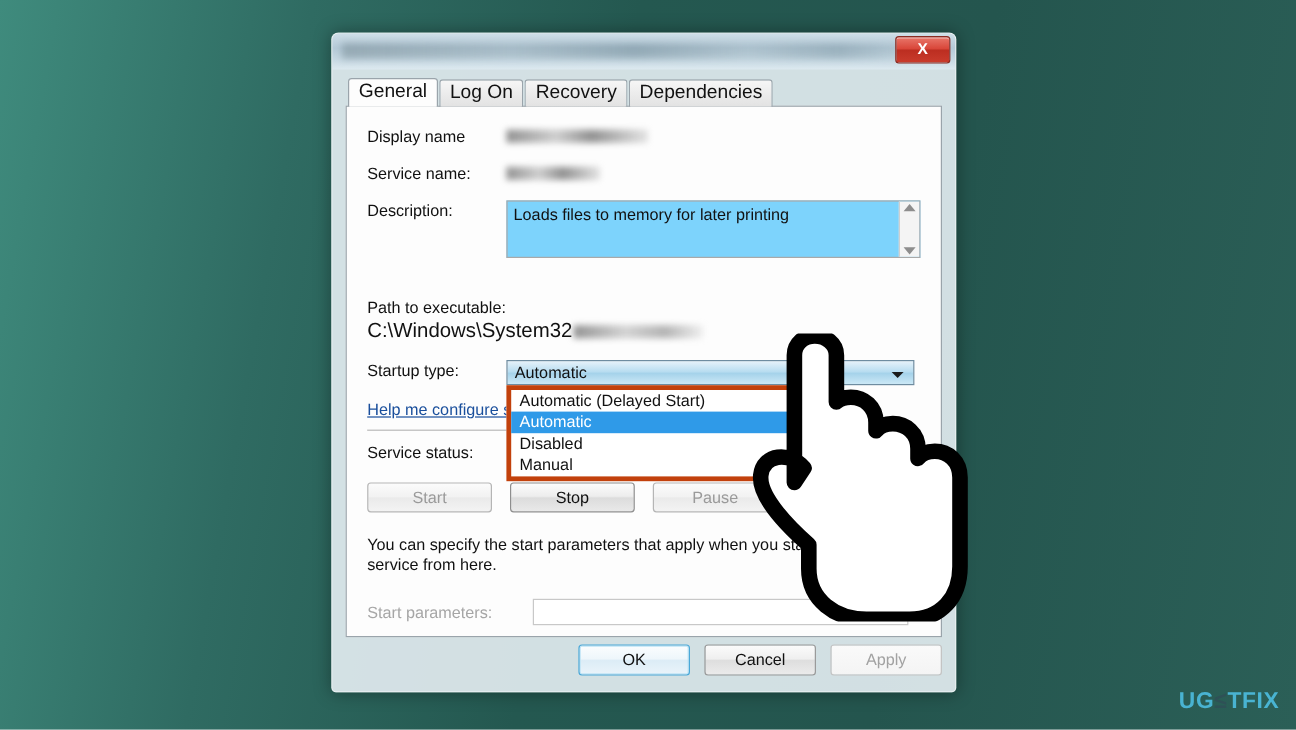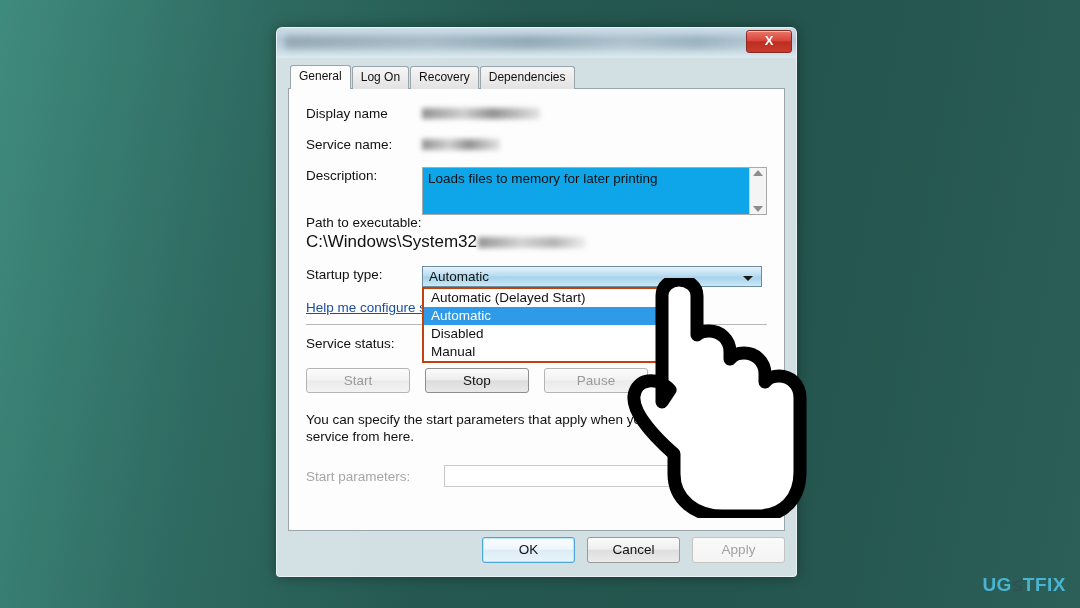--- a/index.html
+++ b/index.html
@@ -93,21 +93,21 @@
   
   #tabstrip {
     display: flex;
     align-items: flex-end;
     height: 23px;
     margin-left: 2px;
     position: relative;
     z-index: 3;
   }
   .tab {
-    font-size: 12px;
+    font-size: 16px;
     color: #111;
     padding: 3px 8px 4px 8px;
     border: 1px solid #9aa4ab;
     border-bottom: none;
     border-radius: 3px 3px 0 0;
     background: linear-gradient(180deg, #f6f6f6 0%, #e2e2e2 100%);
     margin-right: 1px;
     line-height: 15px;
     cursor: default;
   }
@@ -156,21 +156,21 @@
   }
   #svc-name-blur { width: 78px; }
   #disp-name-blur { width: 118px; }
 
   
   #desc-row { margin-bottom: 0; }
   #desc-box {
     flex: 1;
     height: 48px;
     border: 1px solid #a9a9a9;
-    background: #0ea5e9;
+    background: #7dd3fc;
     display: flex;
     box-sizing: border-box;
   }
   #desc-text {
     flex: 1;
     padding: 3px 5px;
     font-size: 13.5px;
     color: #111;
     line-height: 16px;
   }
@@ -188,21 +188,21 @@
   .sb-arrow {
     width: 0; height: 0;
     border-left: 5px solid transparent;
     border-right: 5px solid transparent;
     cursor: pointer;
   }
   .sb-up { border-bottom: 6px solid #8d8d8d; }
   .sb-down { border-top: 6px solid #8d8d8d; }
 
   
-  #path-block { margin-bottom: 14px; }
+  #path-block { margin-bottom: 14px; margin-top: 34px; }
   #path-label { font-size: 13.5px; color:#111; }
   #path-line {
     display: flex;
     align-items: center;
     margin-top: 2px;
   }
   #path-value { font-size: 17px; color: #111; }
   #path-blur {
     width: 108px; height: 11px;
     margin-left: 1px;
@@ -244,21 +244,21 @@
     border-left: 5px solid transparent;
     border-right: 5px solid transparent;
     border-top: 5px solid #1a1a1a;
   }
   
   #dropdown {
     position: absolute;
     left: 116px; top: 21px;
     width: 280px;
     background: #fff;
-    border: 2px solid #c2410c;
+    border: 4px solid #c2410c;
     box-sizing: border-box;
     z-index: 20;
   }
   .dd-item {
     font-size: 13.5px;
     color: #111;
     padding: 1px 0 1px 7px;
     line-height: 16px;
     cursor: pointer;
   }

